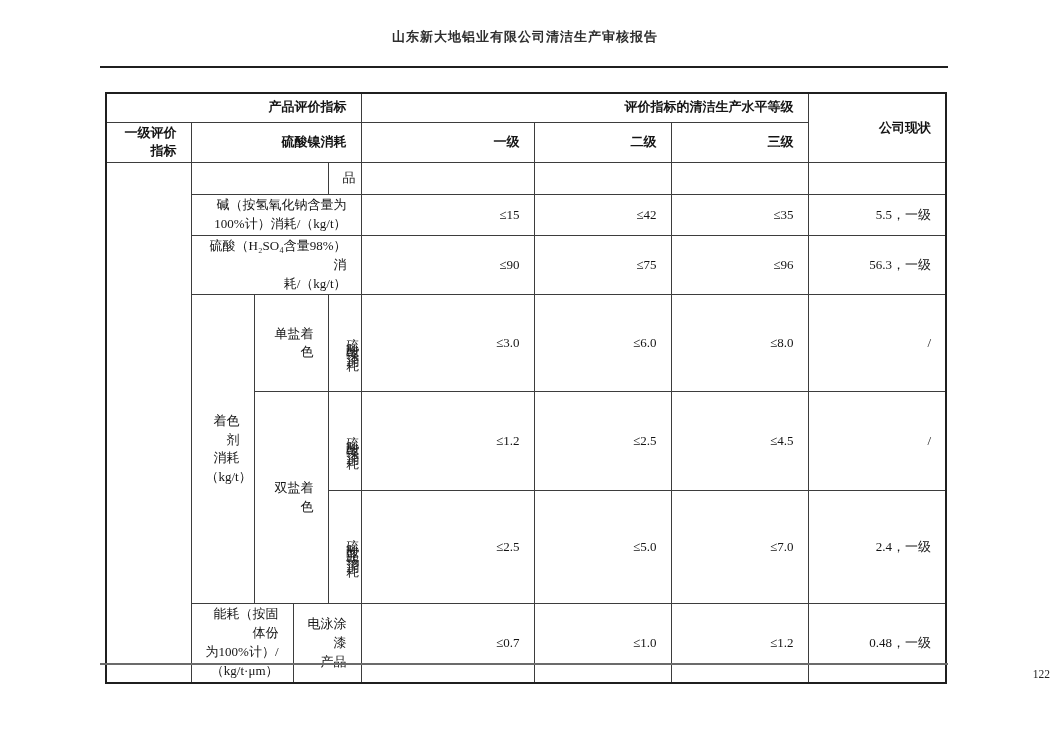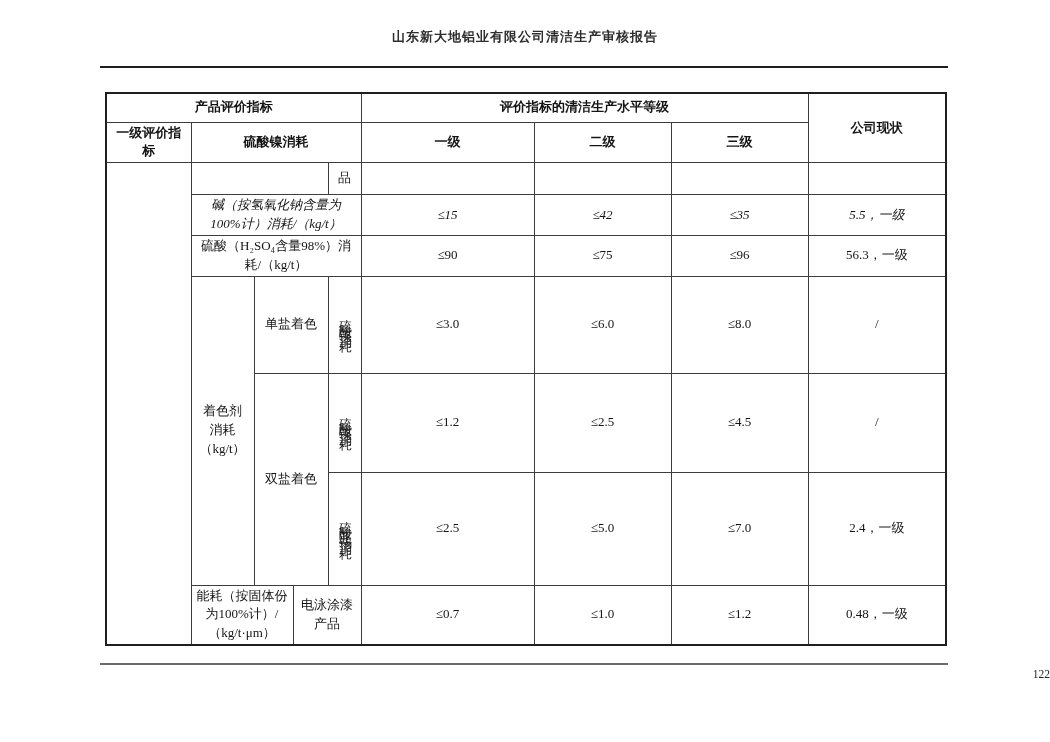--- a/index.html
+++ b/index.html
@@ -10,28 +10,28 @@
   .running-header{
     position:absolute;top:28px;left:0;width:100%;text-align:center;
     font-size:13px;font-weight:600;letter-spacing:1px;color:#2e2e2e;
   }
   .header-rule{position:absolute;top:66px;left:100px;width:848px;height:2px;background:#1f1f1f;}
   .audit-table{
     position:absolute;top:92px;left:105px;width:840px;
     border-collapse:collapse;table-layout:fixed;border:2px solid #1f1f1f;
   }
   .audit-table td{
-    border:1px solid #3d3d3d;text-align:center;vertical-align:middle;
-    font-size:13px;line-height:1.45;padding:1px 3px;white-space:pre-line;overflow:hidden;
+    border:1px solid #3d3d3d;text-align:right;vertical-align:middle;
+    font-size:13px;line-height:1.45;padding:1px 14px;white-space:pre-line;overflow:hidden;
     color:#141414;
   }
   .th{font-weight:bold;}
   .lbl{font-weight:500;}
   .vtext{writing-mode:vertical-rl;text-orientation:upright;letter-spacing:5px;display:inline-block;}
-  tr.hr1{height:29px;} tr.hr2{height:39px;} tr.r3{height:32px;} tr.r4{height:38px;font-style:italic;}
+  tr.hr1{height:29px;} tr.hr2{height:39px;} tr.r3{height:32px;} tr.r4{height:38px;}
   tr.r5{height:40px;} tr.r6{height:97px;} tr.r7{height:99px;} tr.r8{height:113px;} tr.r9{height:43px;}
   .footer-rule{position:absolute;top:663px;left:100px;width:848px;height:2px;background:#6b6b6b;}
   .page-number{position:absolute;top:668px;left:0;width:100%;text-align:right;font-size:11.5px;color:#222;}
 </style>
 </head>
 <body>
 
 <div class="page">
 
   <div class="running-header">山东新大地铝业有限公司清洁生产审核报告</div>

